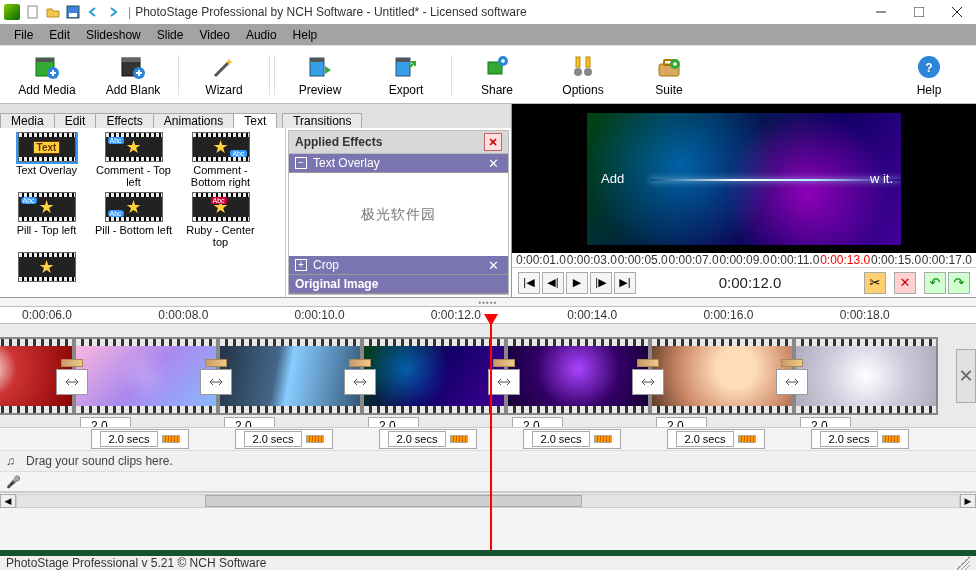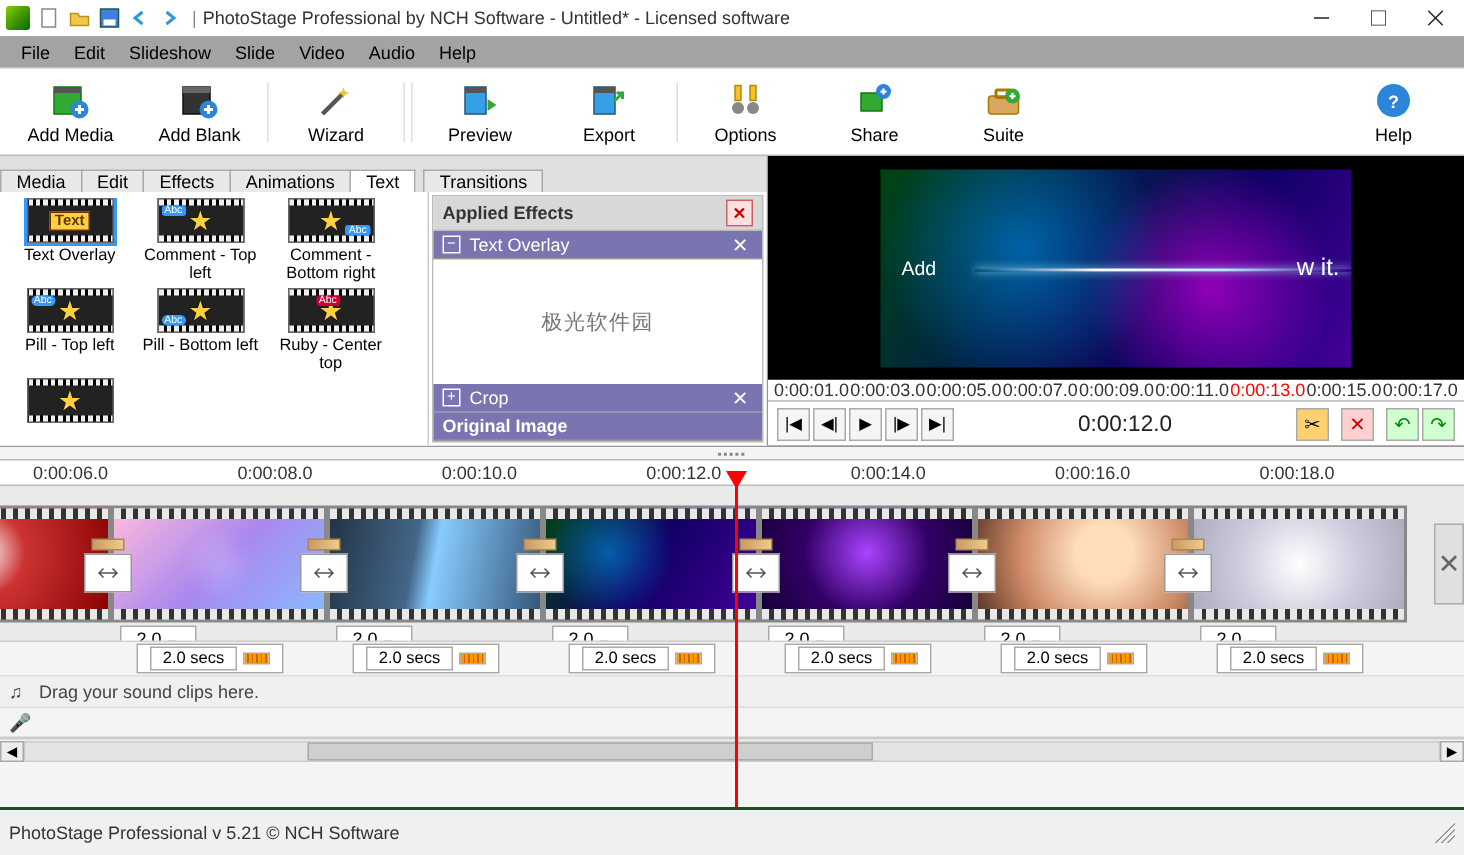--- a/index.html
+++ b/index.html
@@ -55,21 +55,21 @@
 
 .right-panel { flex:1; display:flex; flex-direction:column; background:#000; }
 .preview { flex:1; position:relative; display:flex; align-items:center; justify-content:center; overflow:hidden; background:#000; }
 .pv-img { width:314px; height:132px; background:
    radial-gradient(circle at 30% 40%, #09f8, transparent 40%),
    radial-gradient(circle at 70% 60%, #f0f8, transparent 35%),
    linear-gradient(120deg,#041,#024,#106,#409);
    position:relative; display:flex; align-items:center; overflow:hidden;}
 .pv-img .flare { position:absolute; top:50%; left:20%; right:0; height:2px; background:linear-gradient(90deg,transparent,#fff,#aef,transparent); box-shadow:0 0 6px #aef; }
 .pv-img .txt { position:absolute; left:14px; color:#fff; font-size:13px; }
-.pv-img .txt2 { position:absolute; right:8px; color:#fff; font-size:16px;margin-left:41px; }
+.pv-img .txt2 { position:absolute; right:8px; color:#fff; font-size:13px;margin-left:41px; }
 .pv-ruler { height:14px; background:#fff; display:flex; font-size:10px; color:#333; align-items:center; padding:0 4px; justify-content:space-between; }
 .pv-ruler span.mark{ color:#f00; }
 .pv-ctrl { height:30px; background:#fff; display:flex; align-items:center; padding:0 6px; gap:2px; border-top:1px solid #ccc; }
 .pv-ctrl .pbtn { width:22px; height:22px; border:1px solid #aaa; background:#f5f5f5; display:flex; align-items:center; justify-content:center; font-size:11px; }
 .pv-ctrl .tc { flex:1; text-align:center; font-size:15px; color:#222; }
 .pv-ctrl .rbtn { width:22px; height:22px; border:1px solid #aaa; display:flex; align-items:center; justify-content:center; font-size:13px;}
 .sci{background:#ffd070;border-color:#c90;} .del{background:#ffd0d0;border-color:#c66;color:#c00;} .undo{background:#d0ffd0;border-color:#6c6;color:#080;}
 
 .timeline { flex:1; display:flex; flex-direction:column; background:#f4f4f4; position:relative; overflow:hidden; }
 .tl-grip { height:8px; display:flex; align-items:center; justify-content:center; color:#888; font-size:8px; letter-spacing:1px;}
@@ -106,21 +106,21 @@
 .trans-row .tpill .orng { width:12px; height:8px; background:repeating-linear-gradient(90deg,#f90,#f90 2px,#c60 2px,#c60 3px); display:inline-block;}
 
 .audio-row { height:22px; display:flex; align-items:center; padding-left:6px; gap:6px; background:#f0f0f0; border-top:1px solid #ddd; border-bottom:1px solid #ddd; color:#444;}
 .audio-row .aico { width:14px; height:14px; }
 .mic-row { height:20px; display:flex; align-items:center; padding-left:6px; border-bottom:1px solid #ccc;}
 .tl-scroll { height:16px; background:#f0f0f0; border-top:1px solid #ccc; display:flex; align-items:center;}
 .tl-scroll .sbtn{width:16px;height:14px;border:1px solid #aaa;background:#eee;display:flex;align-items:center;justify-content:center;font-size:9px;}
 .tl-scroll .strack{flex:1;height:14px;background:#e4e4e4;border:1px solid #ccc;margin:0 0;position:relative;}
 .tl-scroll .sthumb{position:absolute;left:20%;width:40%;top:0;bottom:0;background:#cfcfcf;border:1px solid #aaa;}
 
-.status { height:32px; border-top:2px solid #14532d; display:flex; align-items:center; padding:0 6px; color:#333; background:#f0f0f0;}
+.status { height:20px; border-top:6px solid #14532d; display:flex; align-items:center; padding:0 6px; color:#333; background:#f0f0f0;}
 .status .sresize { margin-left:auto; width:14px;height:14px; background:linear-gradient(135deg,transparent 50%,#999 50%,#999 55%,transparent 55%,transparent 65%,#999 65%,#999 70%,transparent 70%,transparent 80%,#999 80%,#999 85%,transparent 85%);}
 
 svg{display:block}
 </style>
 </head>
 <body>
 
 <div class="titlebar">
   <span class="app-ico"></span>
   <div class="tb-icons">
@@ -232,37 +232,37 @@
           <rect x="3" y="4" width="14" height="4" fill="#555"></rect>
           <path d="M18 8h4v4M22 8l-6 6" stroke="#3a3" stroke-width="2" fill="none"></path>
         </svg>
       </span>
       <span>Export</span>
     </div>
   <div class="sep"></div>
   <div class="tbtn">
       <span class="ticon">
         <svg width="26" height="26">
+          <rect x="4" y="8" width="14" height="12" fill="#3a3" stroke="#171"></rect>
+          <circle cx="19" cy="7" r="5" fill="#2c85d8"></circle>
+          <path d="M17 7l4 0M19 5v4" stroke="#fff" stroke-width="1.5"></path>
+        </svg>
+      </span>
+      <span>Share</span>
+    </div>
+  <div class="tbtn">
+      <span class="ticon">
+        <svg width="26" height="26">
           <rect x="6" y="3" width="4" height="10" fill="#f3c030" stroke="#b80"></rect>
           <rect x="16" y="3" width="4" height="10" fill="#f3c030" stroke="#b80"></rect>
           <circle cx="8" cy="18" r="4" fill="#888"></circle>
           <circle cx="18" cy="18" r="4" fill="#888"></circle>
         </svg>
       </span>
       <span>Options</span>
-    </div>
-  <div class="tbtn">
-      <span class="ticon">
-        <svg width="26" height="26">
-          <rect x="4" y="8" width="14" height="12" fill="#3a3" stroke="#171"></rect>
-          <circle cx="19" cy="7" r="5" fill="#2c85d8"></circle>
-          <path d="M17 7l4 0M19 5v4" stroke="#fff" stroke-width="1.5"></path>
-        </svg>
-      </span>
-      <span>Share</span>
     </div>
   <div class="tbtn">
       <span class="ticon">
         <svg width="26" height="26">
           <rect x="3" y="10" width="20" height="12" rx="2" fill="#d8a860" stroke="#a70"></rect>
           <rect x="8" y="6" width="10" height="5" rx="1" fill="none" stroke="#a70" stroke-width="2"></rect>
           <circle cx="19" cy="10" r="5" fill="#3a3"></circle>
           <path d="M19 8v4M17 10h4" stroke="#fff" stroke-width="1.5"></path>
         </svg>
       </span>

